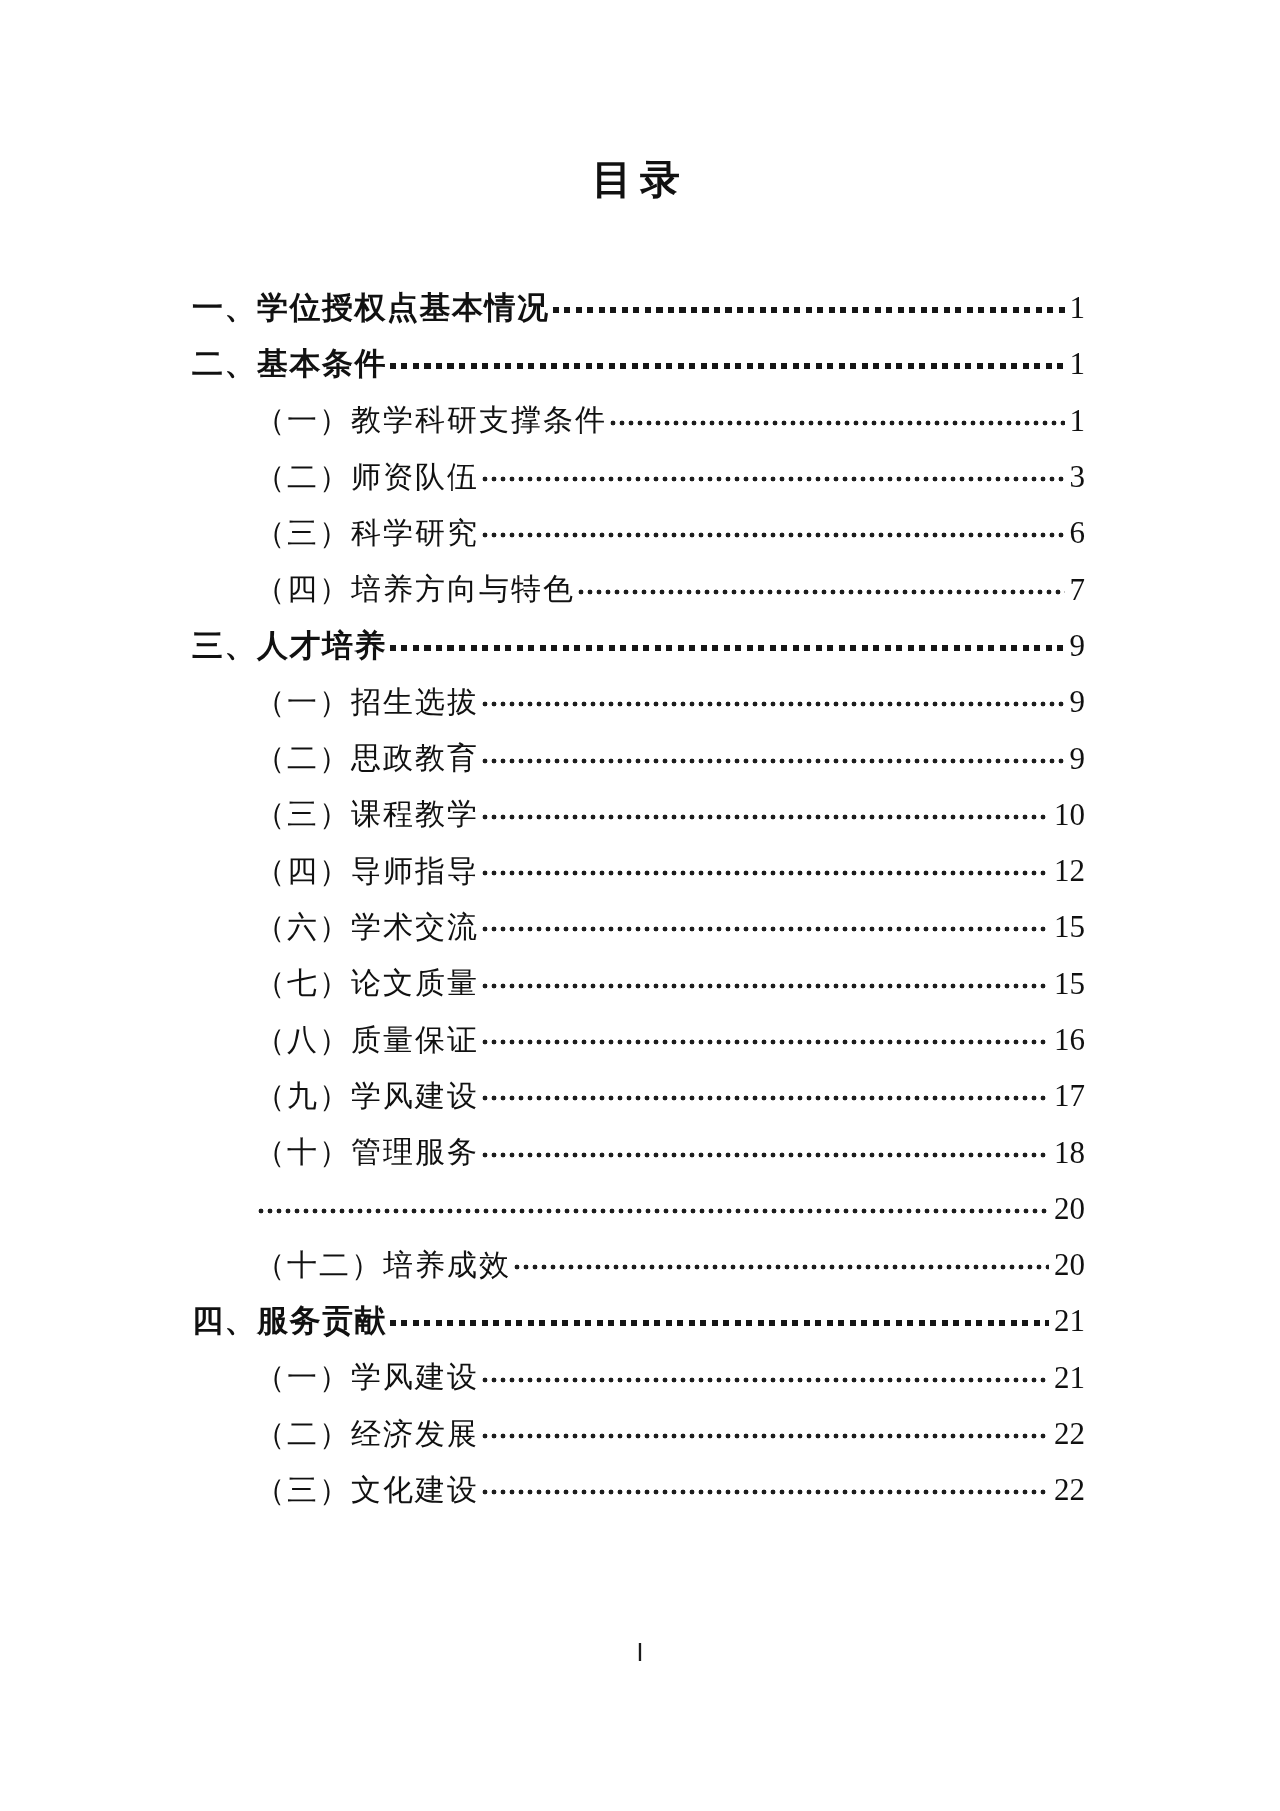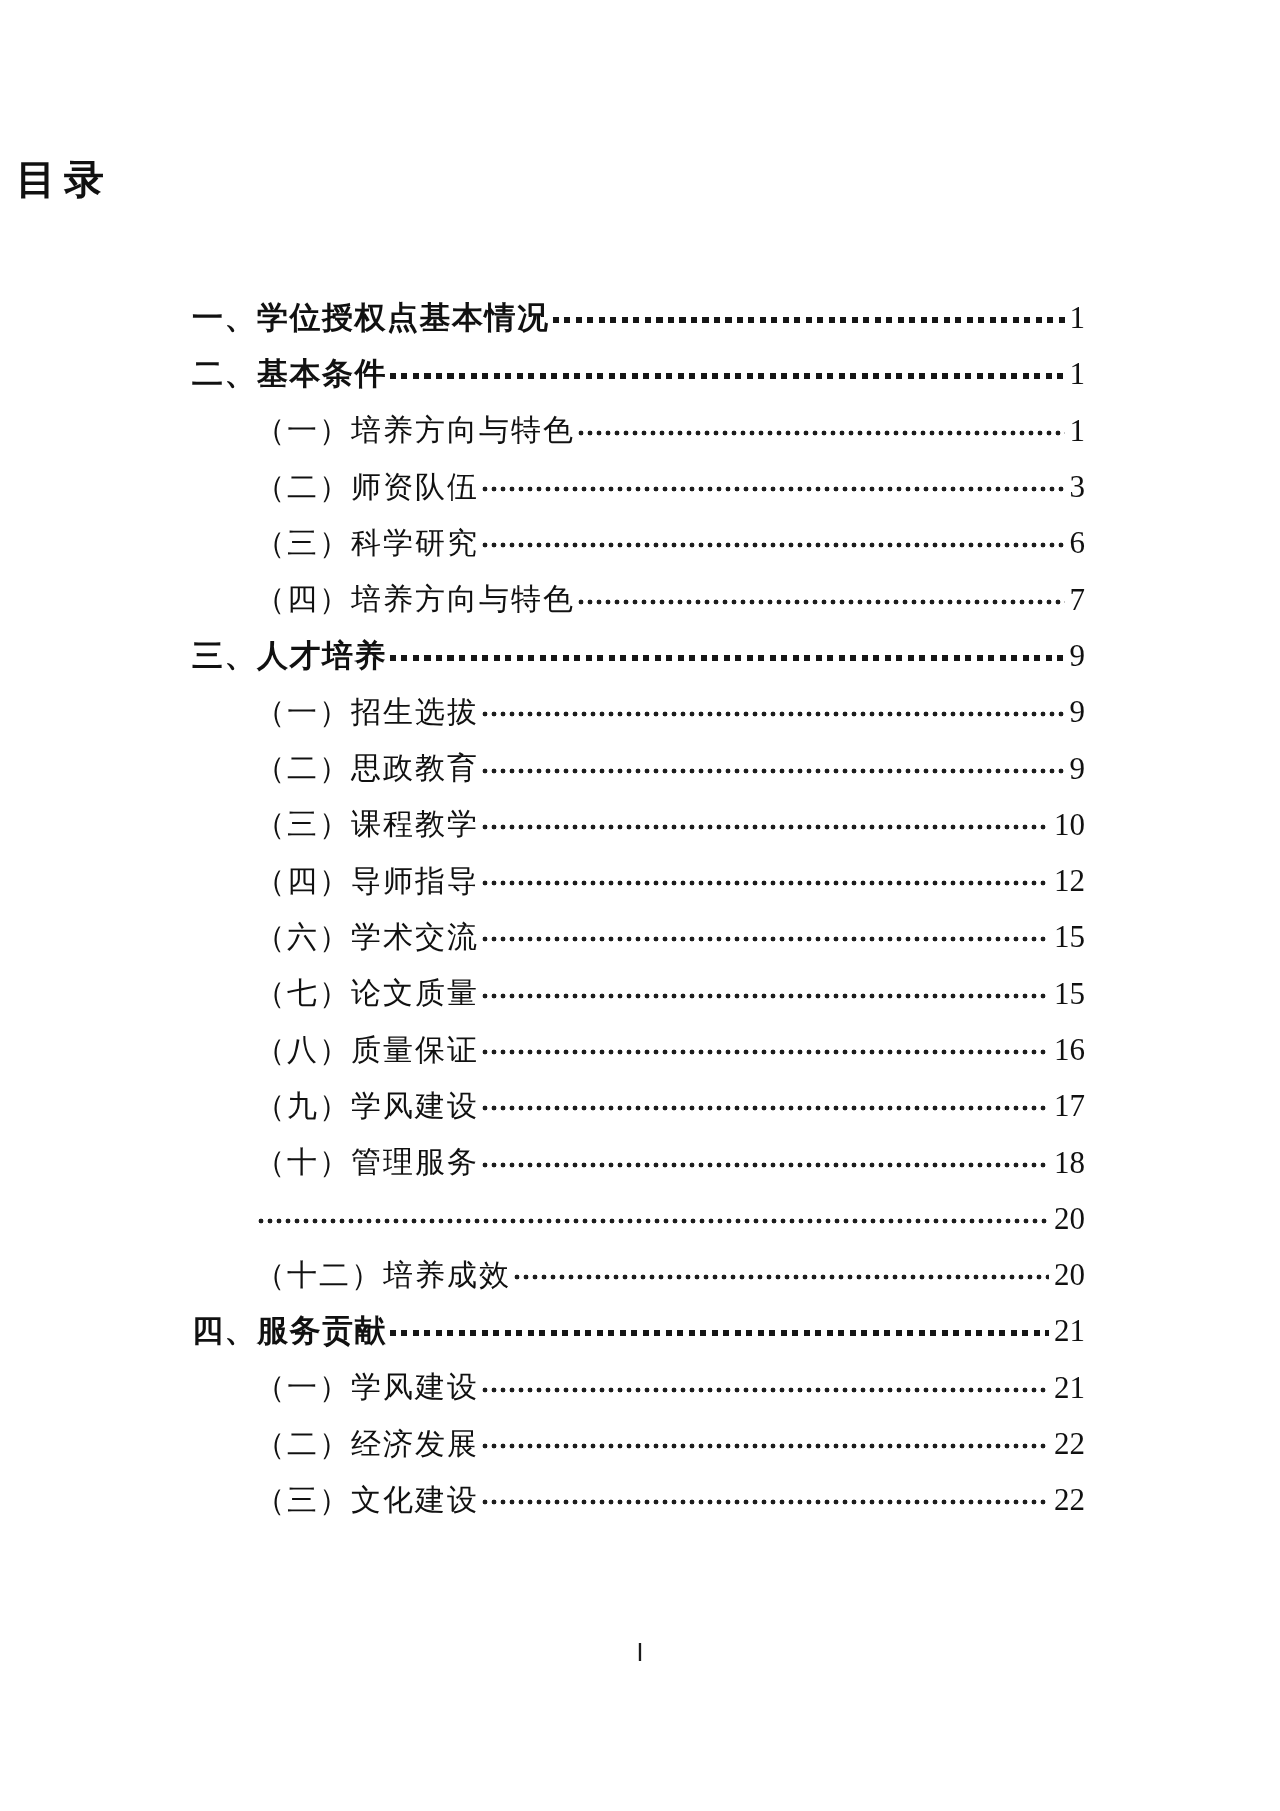--- a/index.html
+++ b/index.html
@@ -11,31 +11,32 @@
     position: relative;
     width: 1280px;
     height: 1811px;
     background: #ffffff;
     color: #111111;
     overflow: hidden;
   }
   .doc-title {
     position: absolute;
     top: 152px;
-    left: 16px;
+    left: 0;
     right: 0;
+    text-align: center;
     font-family: "Liberation Sans", "DejaVu Sans", sans-serif;
     font-weight: 700;
     font-size: 40px;
     letter-spacing: 8px;
     color: #111111;
   }
   .toc {
     position: absolute;
-    top: 290px;
+    top: 280px;
     left: 192px;
     right: 195px;
   }
   .toc-row {
     display: flex;
     align-items: center;
     height: 56.3px;
     white-space: nowrap;
   }
   .toc-row.level1 {
@@ -102,21 +103,21 @@
       <span class="toc-label">一、学位授权点基本情况</span>
       <span class="toc-leader"></span>
       <span class="toc-page">1</span>
     </div>
       <div class="toc-row level1">
       <span class="toc-label">二、基本条件</span>
       <span class="toc-leader"></span>
       <span class="toc-page">1</span>
     </div>
       <div class="toc-row level2">
-      <span class="toc-label">（一）培养方向与特色</span>
+      <span class="toc-label">（一）教学科研支撑条件</span>
       <span class="toc-leader"></span>
       <span class="toc-page">1</span>
     </div>
       <div class="toc-row level2">
       <span class="toc-label">（二）师资队伍</span>
       <span class="toc-leader"></span>
       <span class="toc-page">3</span>
     </div>
       <div class="toc-row level2">
       <span class="toc-label">（三）科学研究</span>

